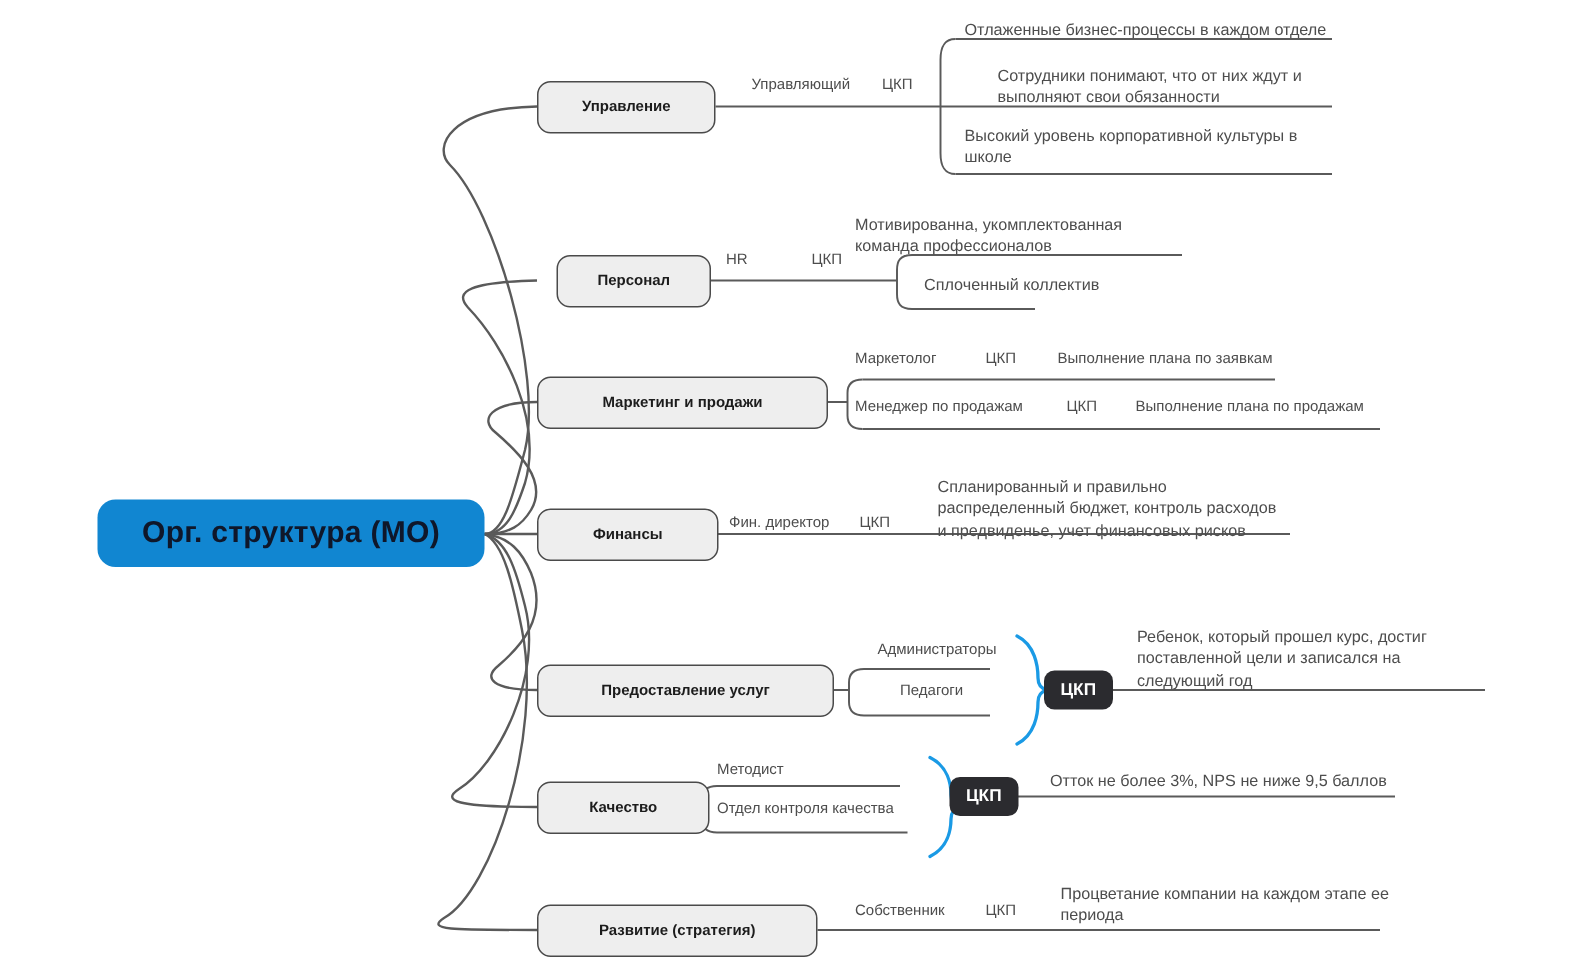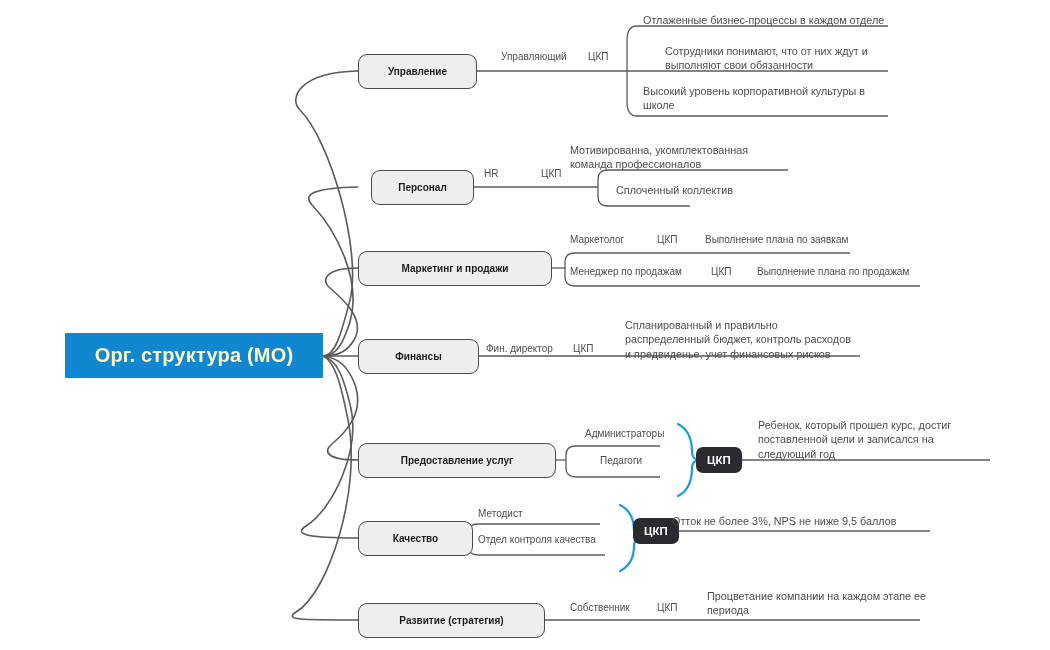--- a/index.html
+++ b/index.html
@@ -4,23 +4,23 @@
 <style>
   html,body{margin:0;padding:0;background:#ffffff;}
   body{width:1050px;height:650px;overflow:hidden;
        font-family:"Liberation Sans","DejaVu Sans",sans-serif;
        -webkit-font-smoothing:antialiased;}
   #canvas{position:relative;width:1050px;height:650px;}
   svg.wires{position:absolute;left:0;top:0;width:1050px;height:650px;pointer-events:none;}
 
   .root-node{
     position:absolute;left:65px;top:333px;width:258px;height:45px;
-    background:#1186d1;border-radius:1px;
+    background:#1186d1;border-radius:12px;
     display:flex;align-items:center;justify-content:center;
-    color:#fef9c3;font-size:20px;font-weight:bold;letter-spacing:.2px;
+    color:#0f172a;font-size:20px;font-weight:bold;letter-spacing:.2px;
   }
 
   .branch-node{
     position:absolute;height:35px;
     background:#eeeeee;border:1.6px solid #4a4a4a;border-radius:9px;
     display:flex;align-items:center;justify-content:center;
     padding:0 14px;box-sizing:border-box;
     color:#1c1c1c;font-size:10px;font-weight:bold;white-space:nowrap;
   }
 
@@ -148,21 +148,21 @@
   <div class="leaf" style="left:758px;top:418px;width:228px;">Ребенок, который прошел курс, достиг поставленной цели и записался на следующий год</div>
 
   <div class="branch-node" style="left:358px;top:521px;width:115px;">
     <span>Качество</span>
   </div>
   <div class="cell" style="left:478px;top:508px;">Методист</div>
   <div class="cell" style="left:478px;top:534px;">Отдел контроля качества</div>
   <div class="badge" style="left:633px;top:518px;">
     <span>ЦКП</span>
   </div>
-  <div class="leaf nw" style="left:672px;top:514px;">Отток не более 3%, NPS не ниже 9,5 баллов</div>
+  <div class="leaf nw" style="left:700px;top:514px;">Отток не более 3%, NPS не ниже 9,5 баллов</div>
 
   <div class="branch-node" style="left:358px;top:603px;width:187px;text-align:center;">
     <span>Развитие (стратегия)</span>
   </div>
   <div class="cell" style="left:570px;top:602px;">Собственник</div>
   <div class="cell" style="left:657px;top:602px;">ЦКП</div>
   <div class="leaf" style="left:707px;top:589px;width:220px;">Процветание компании на каждом этапе ее периода</div>
 
 </div>
 

